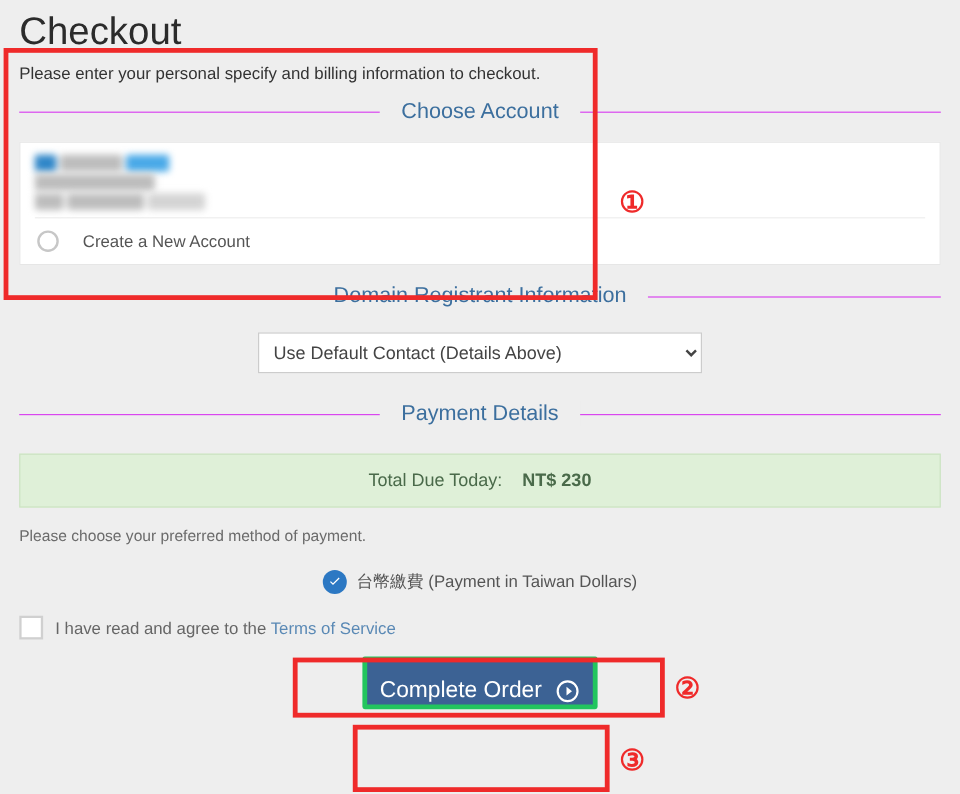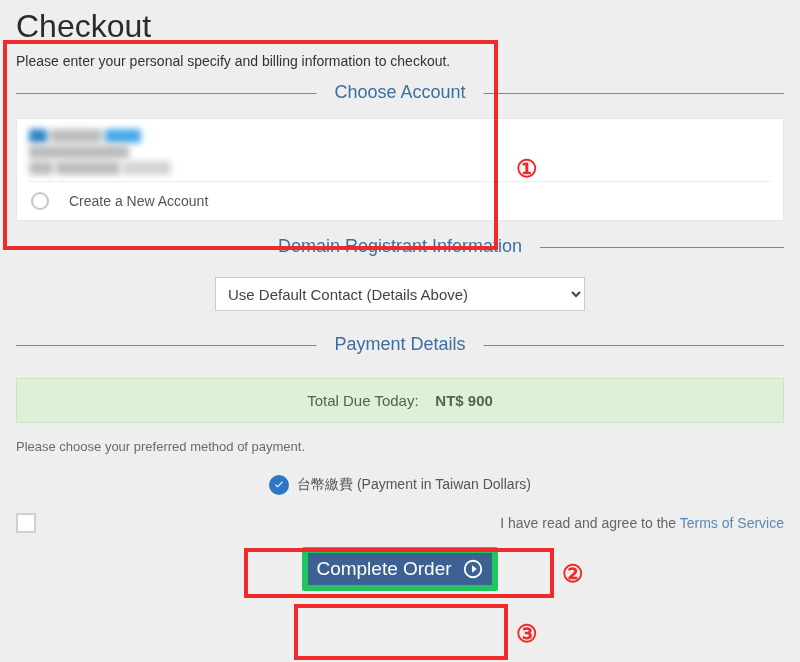--- a/index.html
+++ b/index.html
@@ -38,27 +38,27 @@
   }
   .total-banner b { font-weight: 700; }
   
   .pay-method { display: flex; justify-content: center; align-items: center; gap: 8px; margin-top: 18px; font-size: 14px; color:#555; }
   .radio-checked {
     width: 20px; height: 20px; background: #2c78c3; border-radius: 50%;
     display: flex; align-items: center; justify-content: center;
   }
   .radio-checked svg { width: 12px; height: 12px; fill: #fff; }
   
-  .agree-row { display: flex; justify-content: space-between; align-items: center; gap: 10px; margin-top: 18px; font-size: 14px; color:#666; }
+  .agree-row { display: flex; justify-content: flex-start; align-items: center; gap: 10px; margin-top: 18px; font-size: 14px; color:#666; }
   .checkbox-empty { width: 20px; height: 20px; border: 2px solid #d0d0d0; background:#fff; }
   .tos-link { color: #5a89b5; }
   
   .complete-btn {
-    display: flex; align-items: center; justify-content: center; gap: 10px;
-    background: #3c6294; border: 6px solid #22c55e; color: #fff;
+    display: flex; align-items: flex-end; justify-content: center; gap: 10px;
+    background: #3c6294; border: 4px solid #22c55e; color: #fff;
     width: 196px; height: 44px; font-size: 19px; margin: 14px auto 0;
     border-radius: 2px; cursor: pointer;
   }
   .complete-btn svg { width: 22px; height: 22px; fill: #fff; }
   
   .red-box { position: absolute; border: 4px solid #ef2a2a; pointer-events: none; }
   .anno { position: absolute; color: #ef2a2a; font-size: 24px; font-weight: 700; pointer-events:none; }
 </style>
 </head>
 <body>
@@ -112,21 +112,21 @@
 
   <div class="divider-heading">
     <span>Payment Details</span>
   </div>
 
   <div style="height:18px"></div>
 
   <div class="total-banner">
     <span>Total Due Today:</span>
     &nbsp;&nbsp;
-    <b>NT$ 900</b>
+    <b>NT$ 230</b>
   </div>
 
   <div style="height:14px"></div>
   <div class="small-grey">Please choose your preferred method of payment.</div>
 
   <div class="pay-method">
     <span class="radio-checked">
       <svg viewBox="0 0 24 24">
           <path d="M20 6L9 17l-5-5 1.4-1.4L9 14.2 18.6 4.6z"></path>
         </svg>

